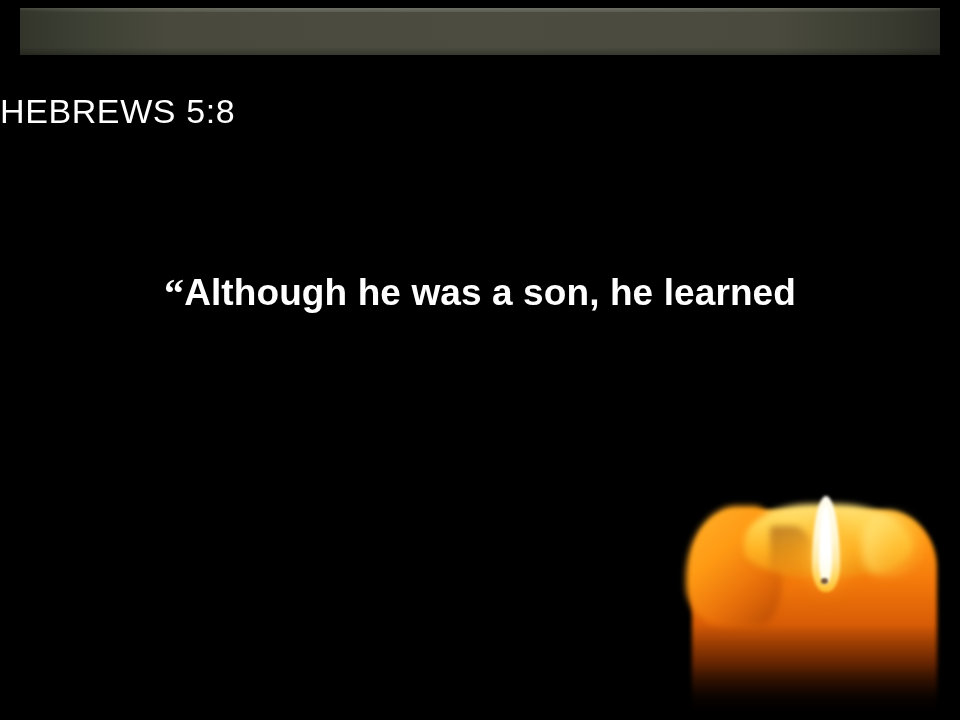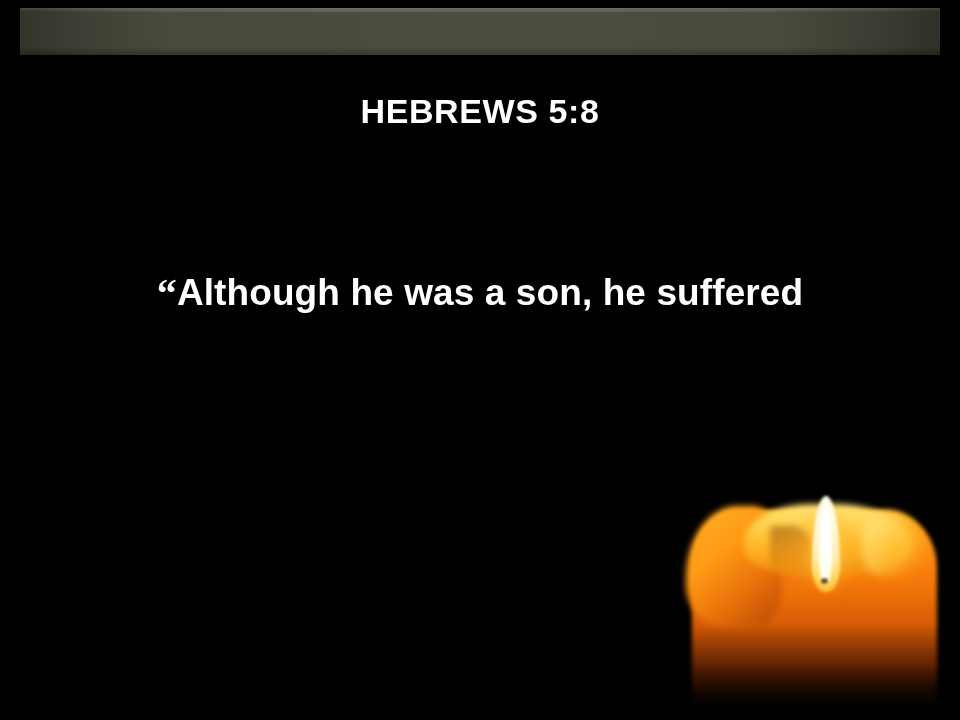--- a/index.html
+++ b/index.html
@@ -64,24 +64,24 @@
         rgba(0,0,0,0) 0%,
         rgba(0,0,0,0.28) 100%);
   }
 
   
   #title {
     position: absolute;
     left: 0;
     top: 92px;
     width: 960px;
-    text-align: center;
+    text-align: left;
     color: #ffffff;
     font-size: 34px;
-    font-weight: bold;
+    font-weight: normal;
     letter-spacing: 0.6px;
     line-height: 38px;
     white-space: pre;
   }
 
   
   #quote-block {
     position: absolute;
     left: 0;
     top: 268px;
@@ -287,21 +287,21 @@
 <div id="slide">
 
   <div id="header-bar">
     <div id="header-bar-sheen"></div>
     <div id="header-bar-bottom-fade"></div>
   </div>
 
   <div id="title">HEBREWS 5:8</div>
 
   <div id="quote-block">
-    <div class="quote-line"><span class="quote-mark">“</span><span>Although he was a son, he suffered</span></div>
+    <div class="quote-line"><span class="quote-mark">“</span><span>Although he was a son, he learned</span></div>
   </div>
 
   <div id="candle-photo">
     <div id="candle-glow"></div>
     <div id="candle-body"></div>
     <div id="candle-lobe"></div>
     <div id="wax-pool"></div>
     <div id="rim-highlight"></div>
     <div id="wick-shadow"></div>
     <div id="flame-glow"></div>

